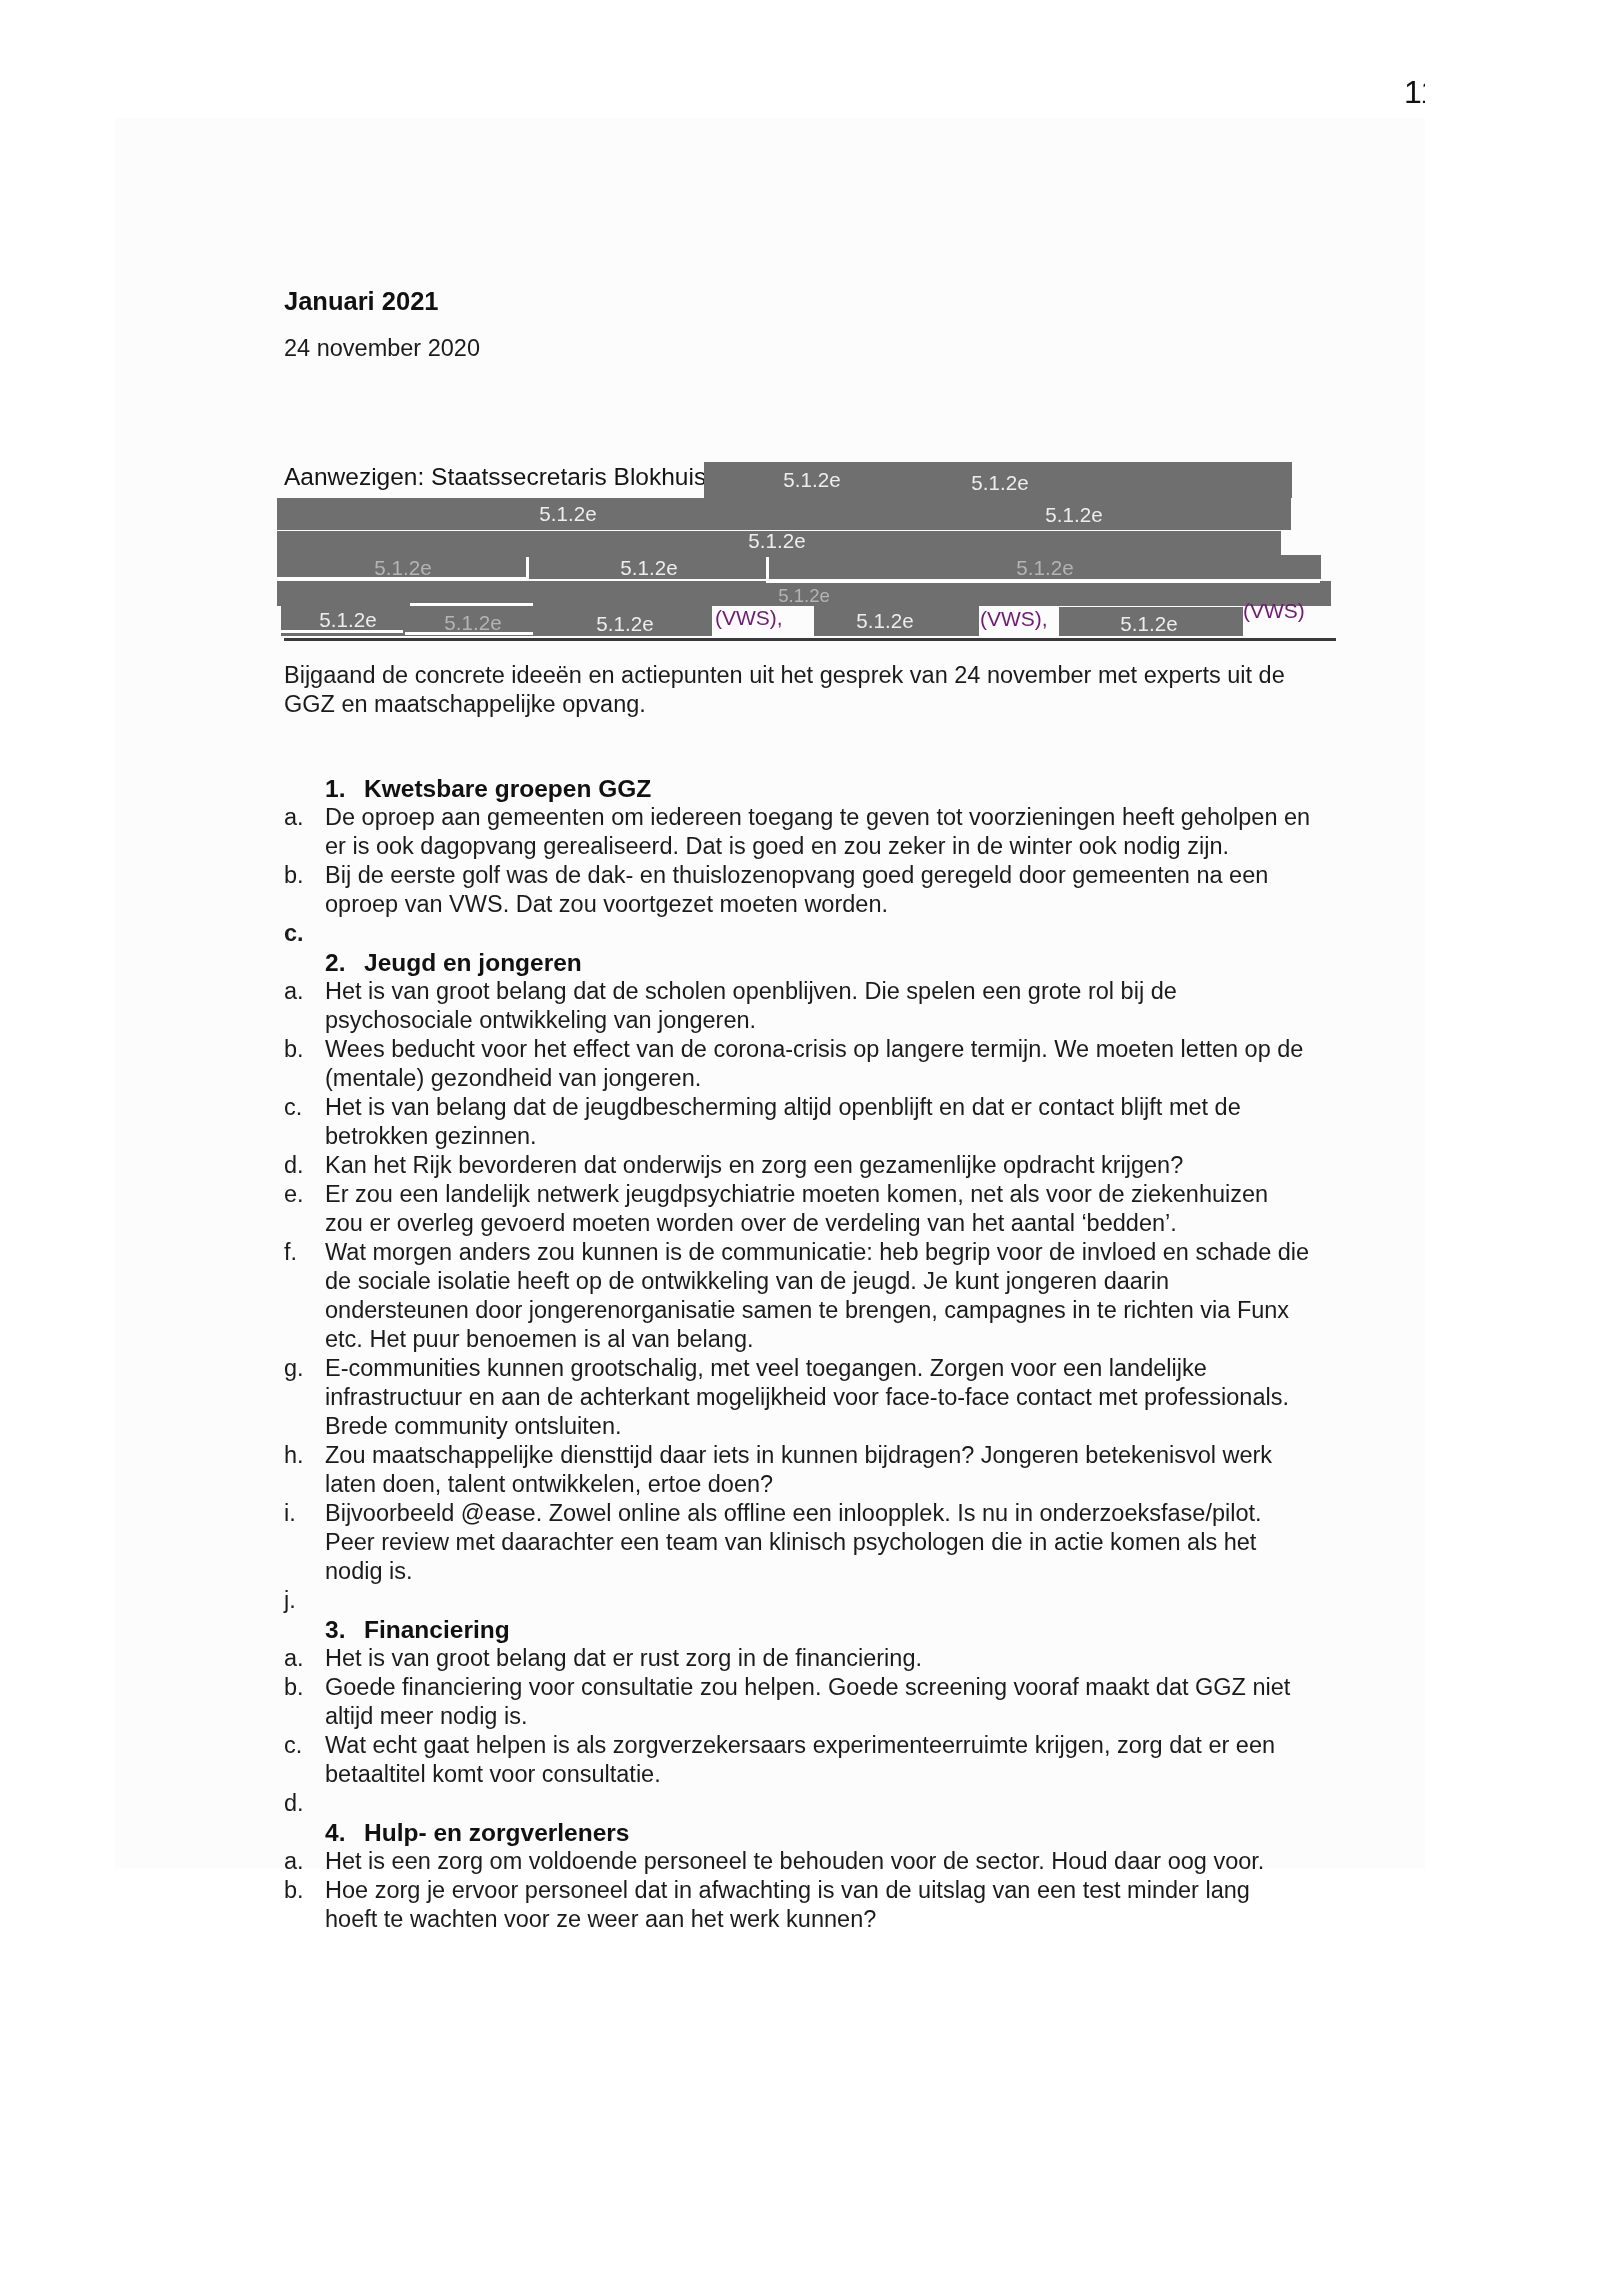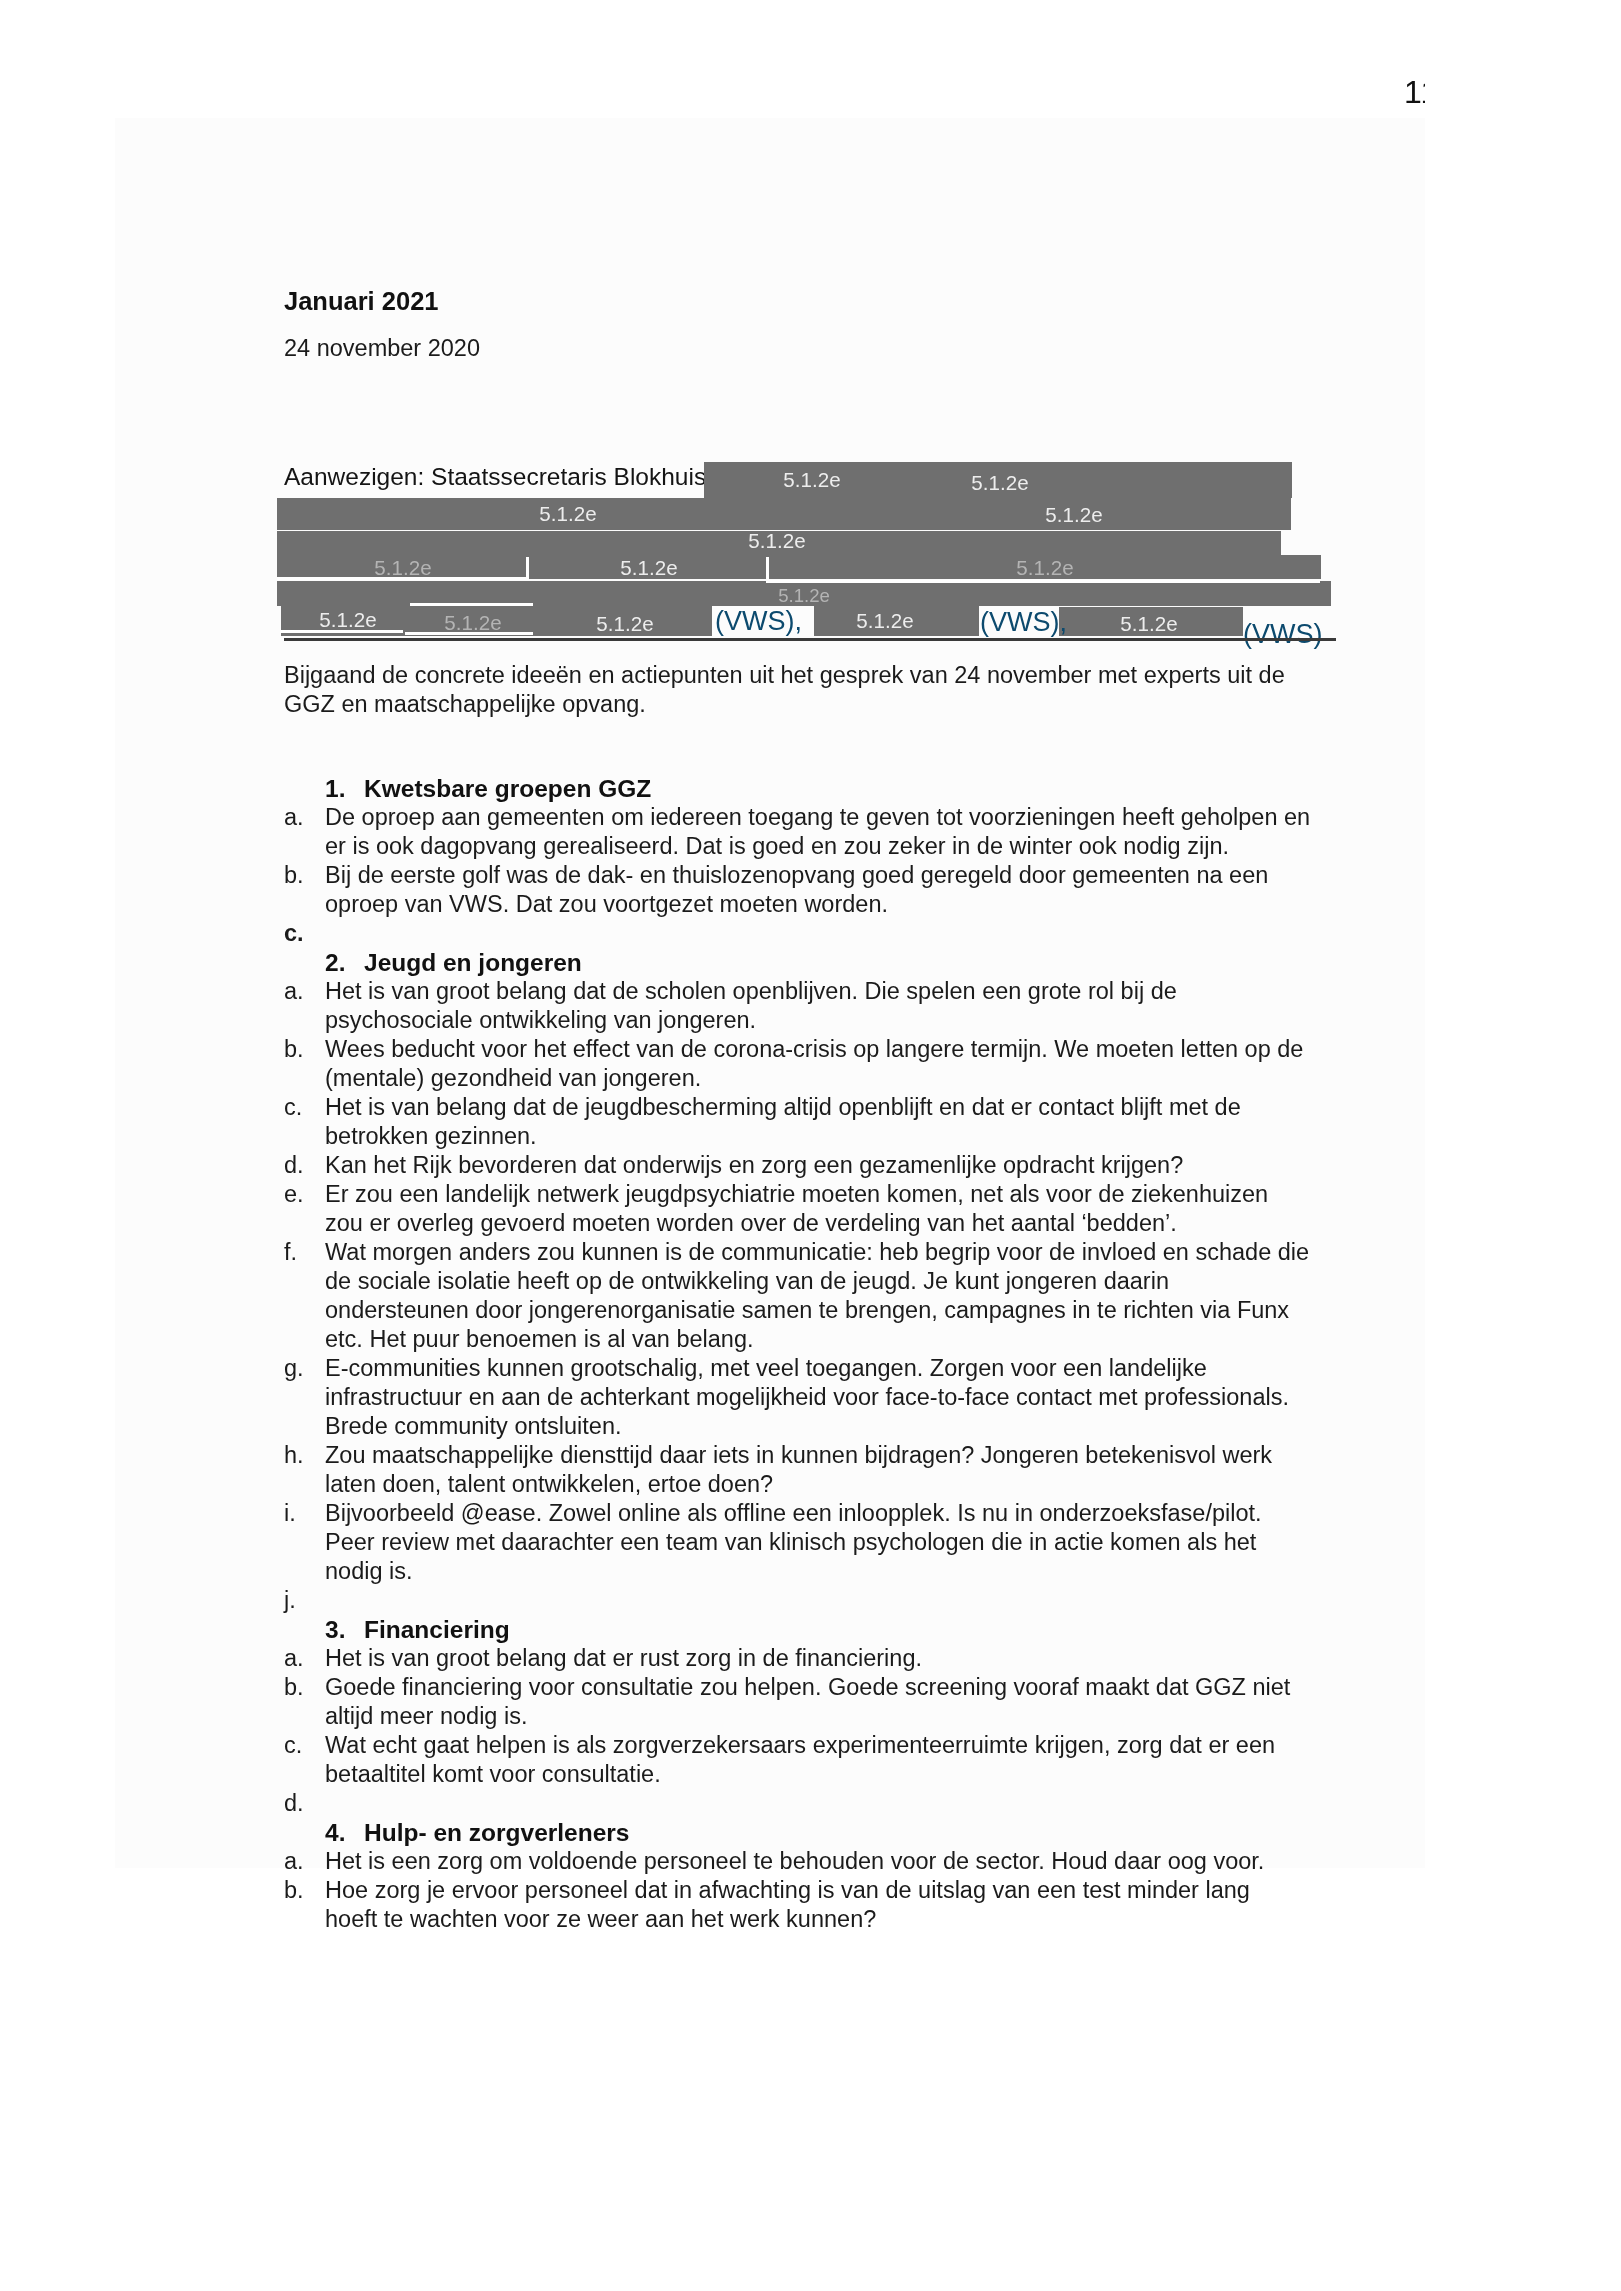--- a/index.html
+++ b/index.html
@@ -11,21 +11,21 @@
   .h-bold{font-weight:bold;font-size:25.5px;line-height:29px;color:#111;margin:0 0 17.6px 0;}
   .h-reg{font-weight:normal;font-size:23.5px;line-height:29px;margin:8px 0 0 0;}
   
   #redaction-zone{position:absolute;left:0;top:457px;width:1621px;height:192px;}
   .red-block{position:absolute;background:#6f6f6f;}
   .red-label{position:absolute;font-size:20.6px;line-height:20.6px;color:#ededed;transform:translateX(-50%);white-space:nowrap;}
   .red-label.dim{color:#b4b4b4;}
   .red-label.small{font-size:18.6px;}
   .white-line{position:absolute;background:#ffffff;}
   .dark-line{position:absolute;background:#3a3a3a;}
-  .vws-text{position:absolute;font-size:27px;color:#0c4a6e;white-space:nowrap;}
+  .vws-text{position:absolute;font-size:21px;color:#701a75;white-space:nowrap;}
   #attendees-line{position:absolute;left:284px;top:5.9px;font-size:24.5px;color:#141414;white-space:nowrap;}
   
   #intro{position:absolute;left:284px;top:661px;width:1157px;font-size:23.5px;line-height:29px;white-space:pre-line;}
   #sections{position:absolute;left:284px;top:774px;width:1166px;}
   .sec-heading{display:flex;font-weight:bold;font-size:24.5px;line-height:29px;color:#111;margin-left:41px;}
   .sec-heading .sec-num{width:39px;}
   .sec-items{margin:0;}
   .item{display:flex;align-items:flex-start;}
   .item .marker{width:41px;font-size:23.5px;line-height:29px;flex:none;}
   .item .marker.bold{font-weight:bold;}
@@ -71,21 +71,21 @@
       <div class="red-label bright" style="left: 649px; top: 101px;">5.1.2e</div>
       <div class="red-label dim" style="left: 1045px; top: 101px;">5.1.2e</div>
       <div class="red-label dim small" style="left: 804px; top: 129px;">5.1.2e</div>
       <div class="red-label bright" style="left: 348px; top: 153px;">5.1.2e</div>
       <div class="red-label dim" style="left: 473px; top: 156px;">5.1.2e</div>
       <div class="red-label bright" style="left: 625px; top: 157px;">5.1.2e</div>
       <div class="red-label bright" style="left: 885px; top: 154px;">5.1.2e</div>
       <div class="red-label bright" style="left: 1149px; top: 157px;">5.1.2e</div>
       <div class="vws-text" style="left: 715px; top: 149px;">(VWS),</div>
       <div class="vws-text" style="left: 980px; top: 150px;">(VWS),</div>
-      <div class="vws-text" style="left: 1243px; top: 162px;">(VWS)</div>
+      <div class="vws-text" style="left: 1243px; top: 142px;">(VWS)</div>
       <div class="dark-line" style="left: 284px; top: 181px; width: 1052px; height: 2.9px;"></div>
     </div>
 
   <div id="intro">Bijgaand de concrete ideeën en actiepunten uit het gesprek van 24 november met experts uit de
 GGZ en maatschappelijke opvang.</div>
 
   <div id="sections">
       <div class="sec-heading">
         <span class="sec-num">1.</span>
         <span>Kwetsbare groepen GGZ</span>

